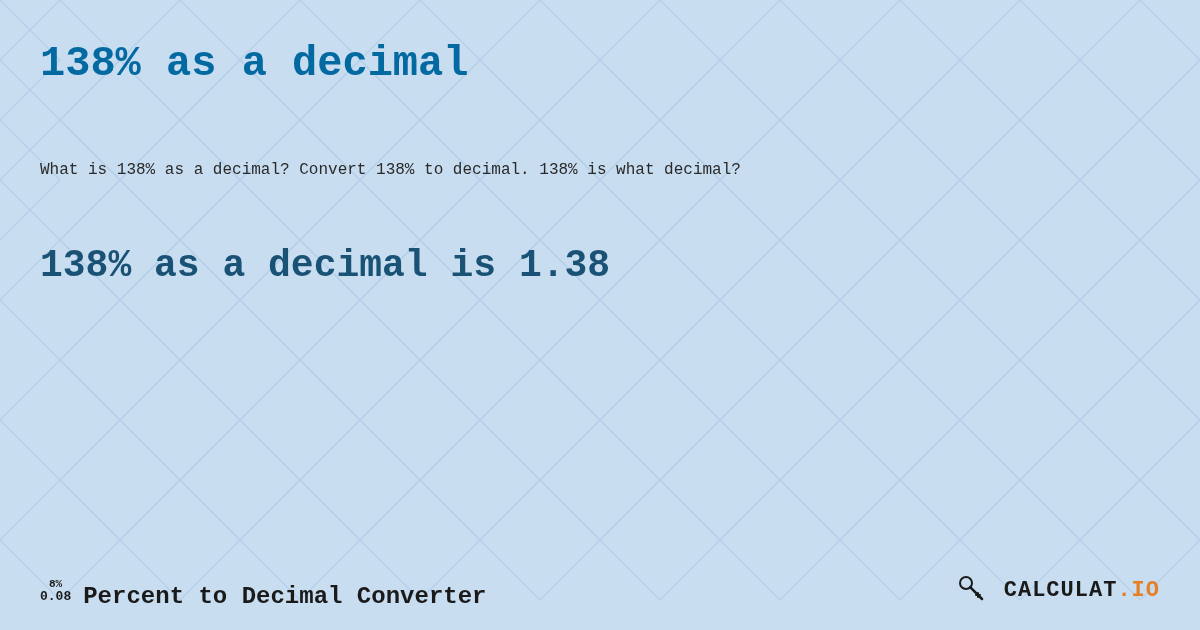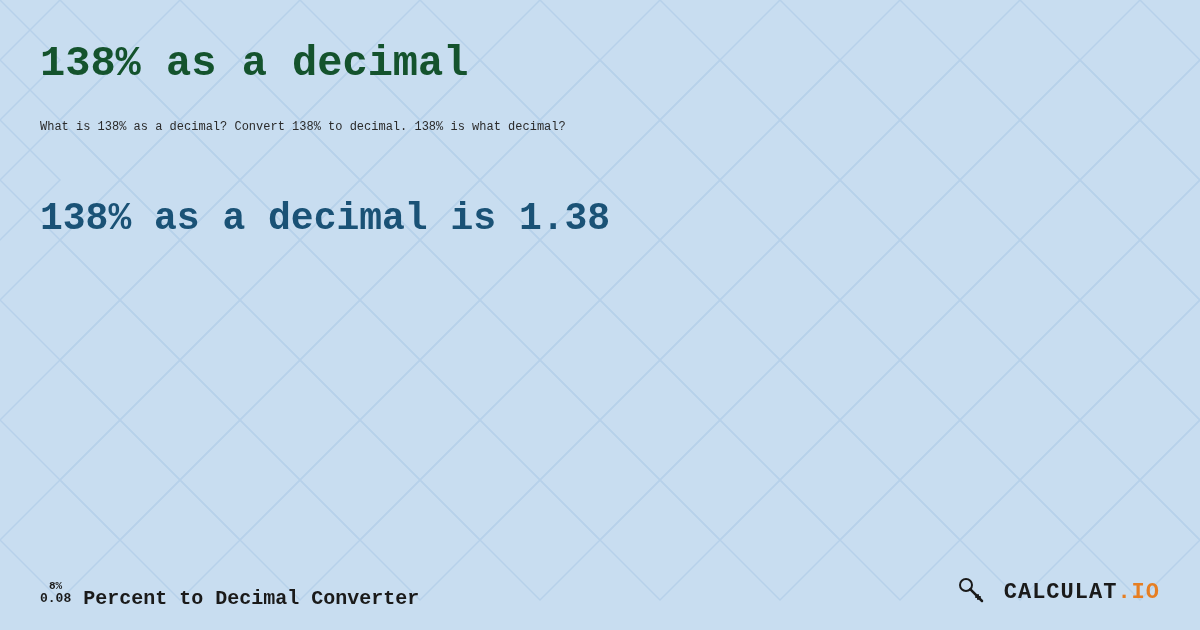--- a/index.html
+++ b/index.html
@@ -38,32 +38,33 @@
       z-index: 1;
       padding: 40px 40px 20px 40px;
       height: 100%;
       display: flex;
       flex-direction: column;
     }
 
     .page-title {
       font-size: 42px;
       font-weight: bold;
-      color: #14532d;
+      color: #0369a1;
       margin-bottom: 30px;
       font-family: 'Courier New', Courier, monospace;
     }
 
     .description {
-      font-size: 12px;
+      font-size: 16px;
       color: #2a2a2a;
       line-height: 1.6;
       margin-bottom: 40px;
       font-family: 'Courier New', Courier, monospace;
       max-width: 1100px;
+      margin-top: 40px;
     }
 
     .result-section {
       margin-top: 20px;
     }
 
     .result-text {
       font-size: 38px;
       font-weight: bold;
       color: #1a5276;
@@ -101,21 +102,21 @@
     }
 
     .footer-icon .decimal {
       font-size: 13px;
       font-weight: bold;
       color: #1a1a1a;
       font-family: 'Courier New', Courier, monospace;
     }
 
     .footer-label {
-      font-size: 20px;
+      font-size: 24px;
       font-weight: bold;
       color: #1a1a1a;
       font-family: 'Courier New', Courier, monospace;
       margin-top: 12px;
     }
 
     .calculat-logo {
       display: flex;
       align-items: center;
       gap: 20px;

